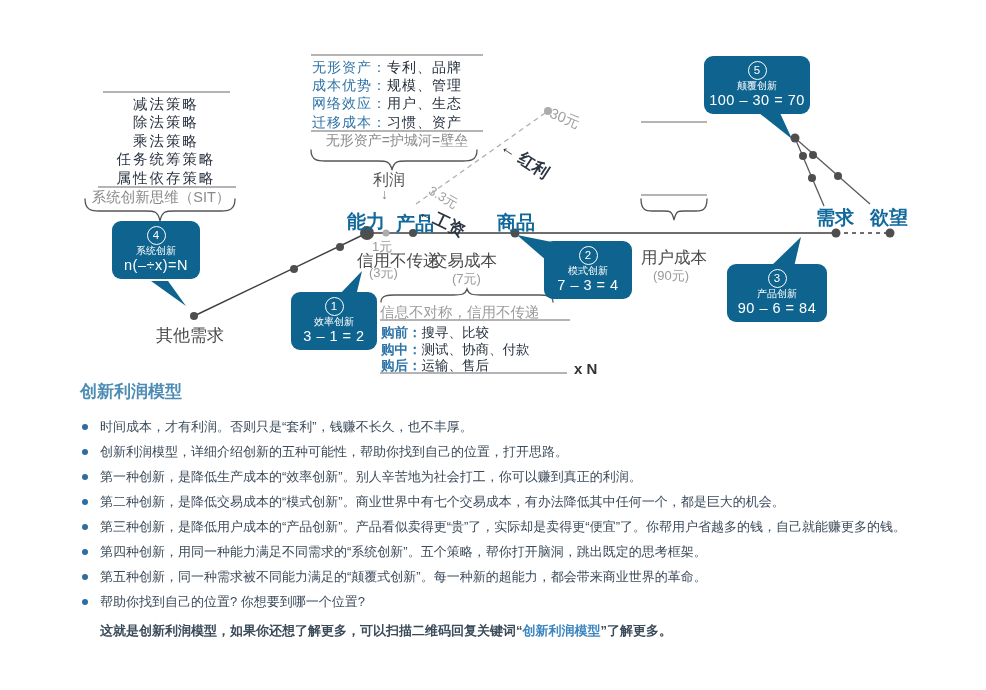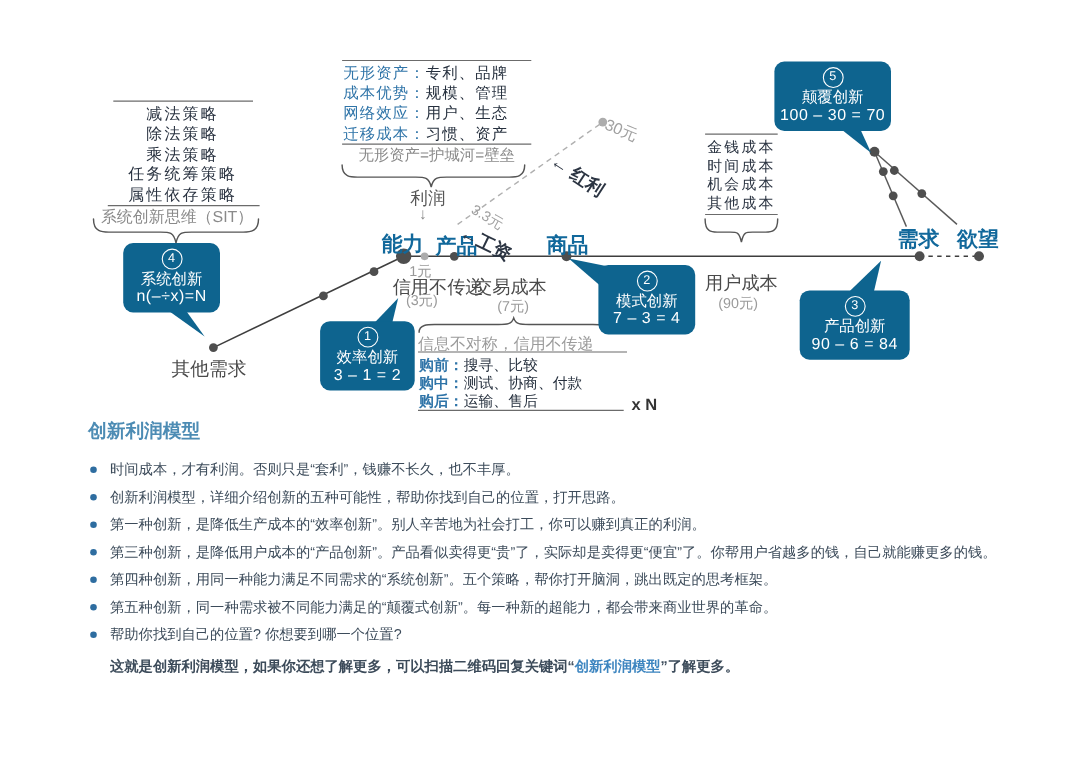--- a/index.html
+++ b/index.html
@@ -13,21 +13,21 @@
   .kai-list{text-align:center;font-size:14.5px;line-height:18.4px;letter-spacing:2px;}
   .axis-label{color:#11689b;font-weight:bold;font-size:19px;white-space:nowrap;}
   .cost-name{color:#4a4a4a;font-size:16.5px;white-space:nowrap;}
   .cost-price{color:#9b9b9b;font-size:13px;white-space:nowrap;}
   .rot{transform-origin:left top;white-space:nowrap;}
 
   .callout{position:absolute;background:#0e648f;color:#fff;border-radius:9px;
            text-align:center;padding:3px 4px 5px;line-height:1.22;z-index:3;}
   .callout .cnum{display:inline-flex;width:17px;height:17px;border:1.2px solid #fff;
            border-radius:50%;align-items:center;justify-content:center;font-size:11.5px;margin:1px 0 0;}
-  .callout .ttl{font-size:14px;display:block;}
+  .callout .ttl{font-size:10px;display:block;}
   .callout .frm{font-size:14.5px;display:block;letter-spacing:.5px;}
 
   .mrow{font-family:"DejaVu Serif","Liberation Serif",serif;font-size:14px;line-height:18.2px;
         letter-spacing:1px;white-space:nowrap;}
   .mrow .lbl{color:#2f74a8;}
   .mrow .val{color:#26303e;}
 
   .trow{font-family:"DejaVu Serif","Liberation Serif",serif;font-size:13.5px;line-height:16.6px;white-space:nowrap;}
   .trow .lbl{color:#2f74a8;font-weight:bold;}
   .trow .val{color:#26303e;}
@@ -118,26 +118,20 @@
   <div class="abs" style="left:312px;top:58px;">
     <div class="mrow"><span class="lbl">无形资产：</span><span class="val">专利、品牌</span></div>
     <div class="mrow"><span class="lbl">成本优势：</span><span class="val">规模、管理</span></div>
     <div class="mrow"><span class="lbl">网络效应：</span><span class="val">用户、生态</span></div>
     <div class="mrow"><span class="lbl">迁移成本：</span><span class="val">习惯、资产</span></div>
   </div>
   <div class="abs" style="left:306px;top:132px;width:182px;text-align:center;font-size:14px;color:#8a8a8a;white-space:nowrap;">无形资产=护城河=壁垒</div>
   <div class="abs" style="left:373px;top:170px;font-size:16px;color:#555;">利润</div>
   <div class="abs" style="left:381px;top:186px;font-size:14px;color:#888;">↓</div>
 
-  <div class="abs kai" style="left:640px;top:126px;width:68px;text-align:center;font-size:13.5px;line-height:17px;letter-spacing:2px;">
-    <div>金钱成本</div>
-    <div>时间成本</div>
-    <div>机会成本</div>
-    <div>其他成本</div>
-  </div>
 
   <div class="abs axis-label" style="left:347px;top:209px;">能力</div>
   <div class="abs axis-label" style="left:396px;top:211px;">产品</div>
   <div class="abs axis-label" style="left:497px;top:210px;">商品</div>
   <div class="abs axis-label" style="left:816px;top:205px;">需求</div>
   <div class="abs axis-label" style="left:870px;top:205px;">欲望</div>
   <div class="abs" style="left:156px;top:324px;font-size:17px;color:#4a4a4a;">其他需求</div>
   <div class="abs" style="left:372px;top:238px;font-size:13px;color:#999;">1元</div>
 
   <div class="abs rot" style="left:424px;top:201px;font-size:16.5px;font-weight:bold;color:#2b3442;transform:rotate(26deg);">←工资</div>
@@ -184,20 +178,21 @@
     <span class="cnum">5</span>
     <span class="ttl">颠覆创新</span>
     <span class="frm">100 – 30 = 70</span>
   </div>
 
   <div class="notes">
     <h2>创新利润模型</h2>
     <div class="bullet"><span class="dot"></span><span>时间成本，才有利润。否则只是“套利”，钱赚不长久，也不丰厚。</span></div>
     <div class="bullet"><span class="dot"></span><span>创新利润模型，详细介绍创新的五种可能性，帮助你找到自己的位置，打开思路。</span></div>
     <div class="bullet"><span class="dot"></span><span>第一种创新，是降低生产成本的“效率创新”。别人辛苦地为社会打工，你可以赚到真正的利润。</span></div>
+    <div class="bullet"><span class="dot"></span><span>第二种创新，是降低交易成本的“模式创新”。商业世界中有七个交易成本，有办法降低其中任何一个，都是巨大的机会。</span></div>
     <div class="bullet"><span class="dot"></span><span>第三种创新，是降低用户成本的“产品创新”。产品看似卖得更“贵”了，实际却是卖得更“便宜”了。你帮用户省越多的钱，自己就能赚更多的钱。</span></div>
     <div class="bullet"><span class="dot"></span><span>第四种创新，用同一种能力满足不同需求的“系统创新”。五个策略，帮你打开脑洞，跳出既定的思考框架。</span></div>
     <div class="bullet"><span class="dot"></span><span>第五种创新，同一种需求被不同能力满足的“颠覆式创新”。每一种新的超能力，都会带来商业世界的革命。</span></div>
     <div class="bullet"><span class="dot"></span><span>帮助你找到自己的位置? 你想要到哪一个位置?</span></div>
     <div class="footer-line">
       <span>这就是创新利润模型，如果你还想了解更多，可以扫描二维码回复关键词“</span><span class="hl">创新利润模型</span><span>”了解更多。</span>
     </div>
   </div>
 
 </div>

